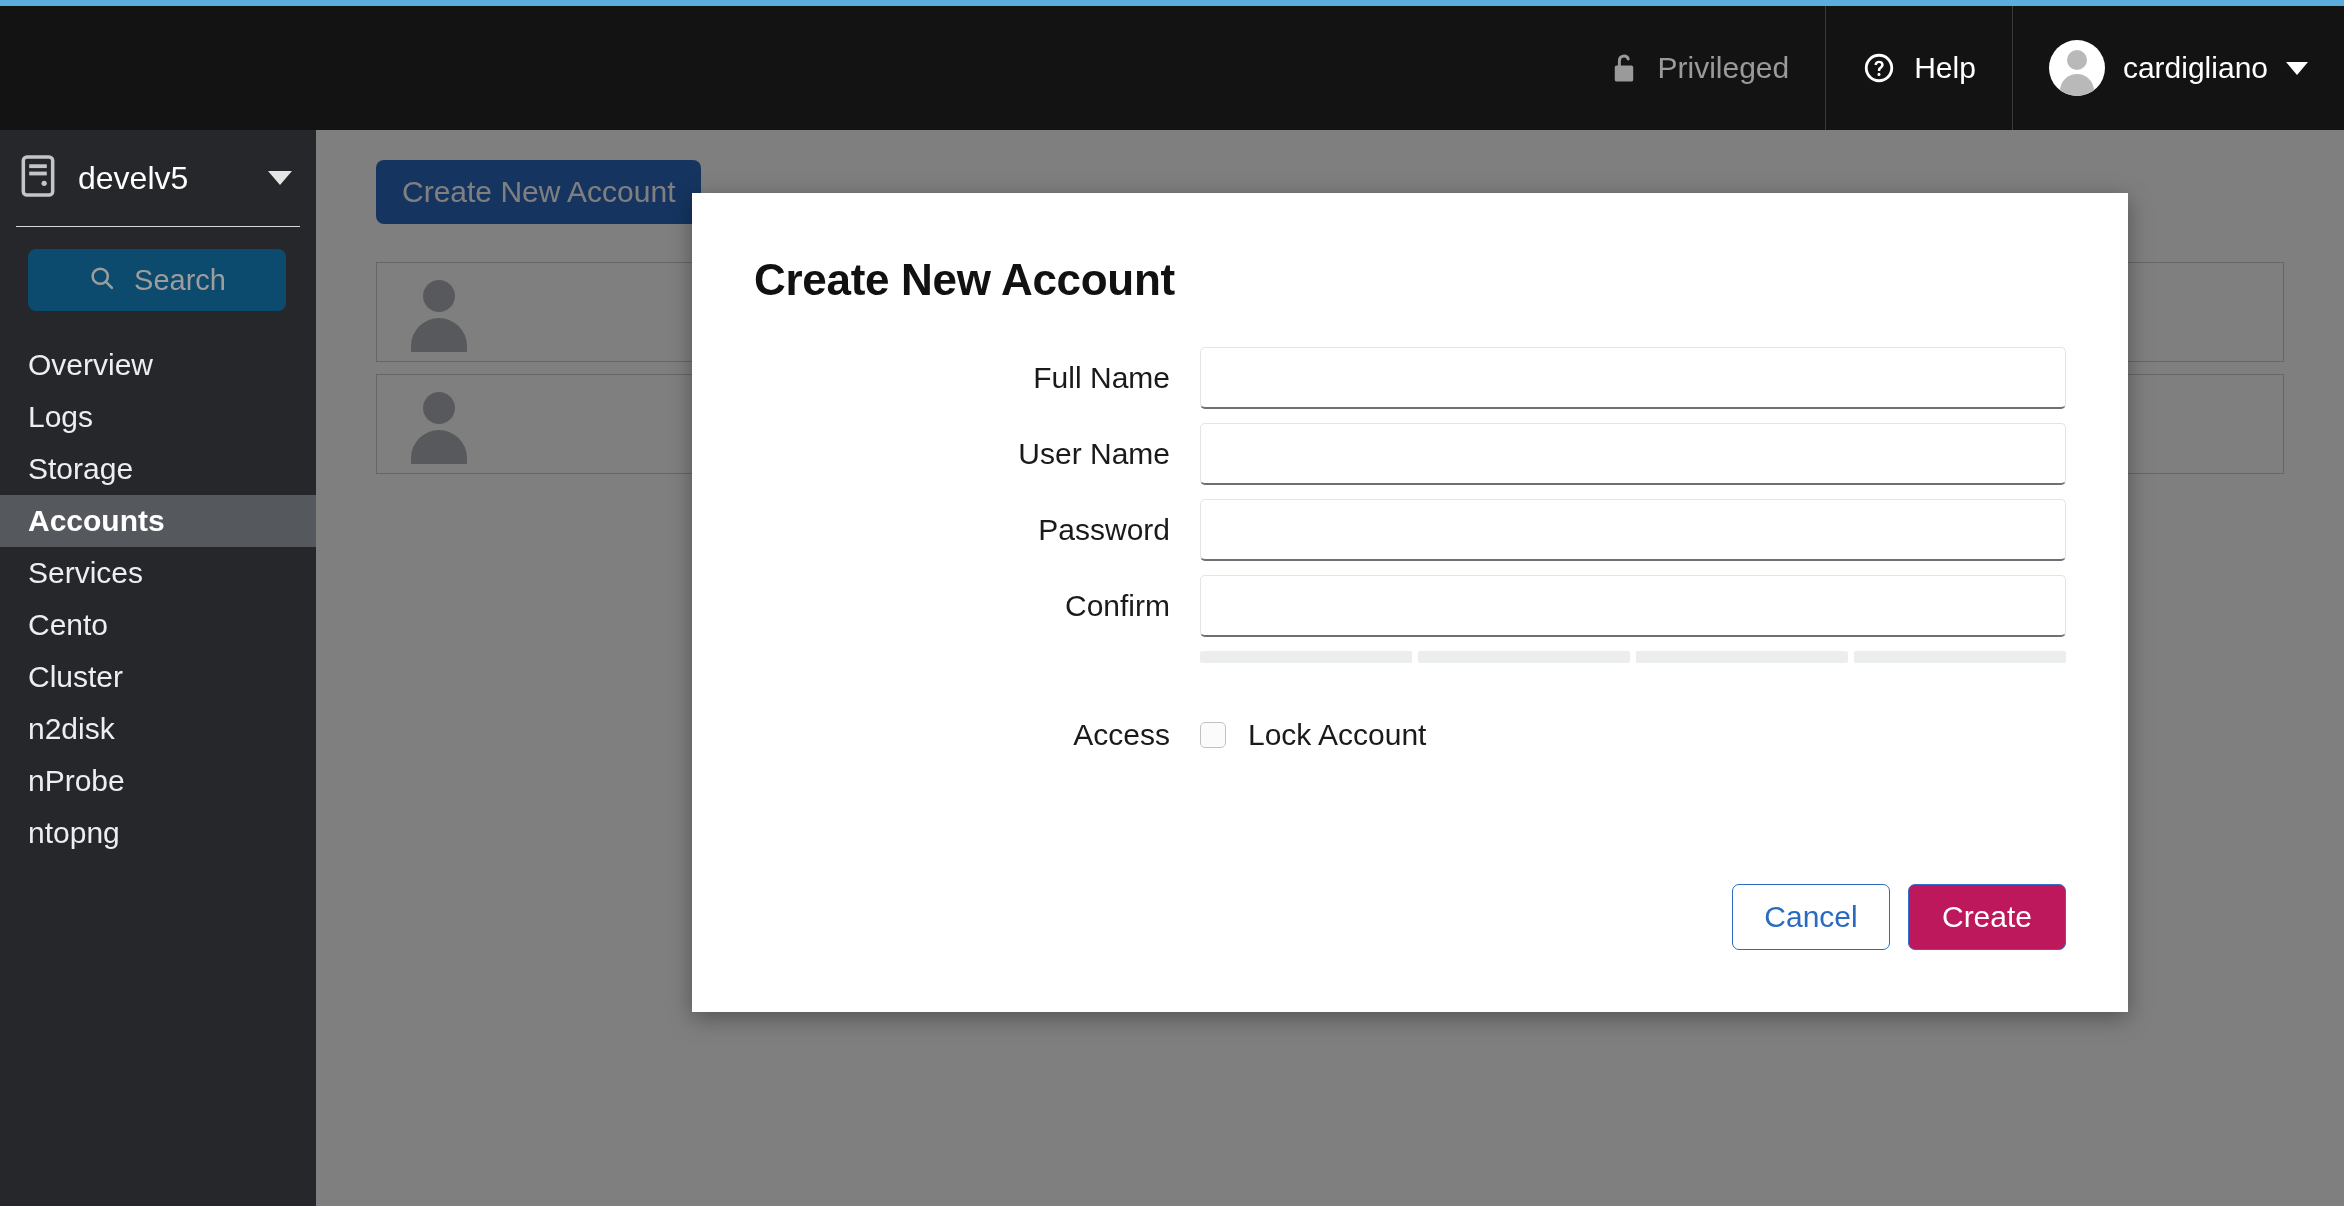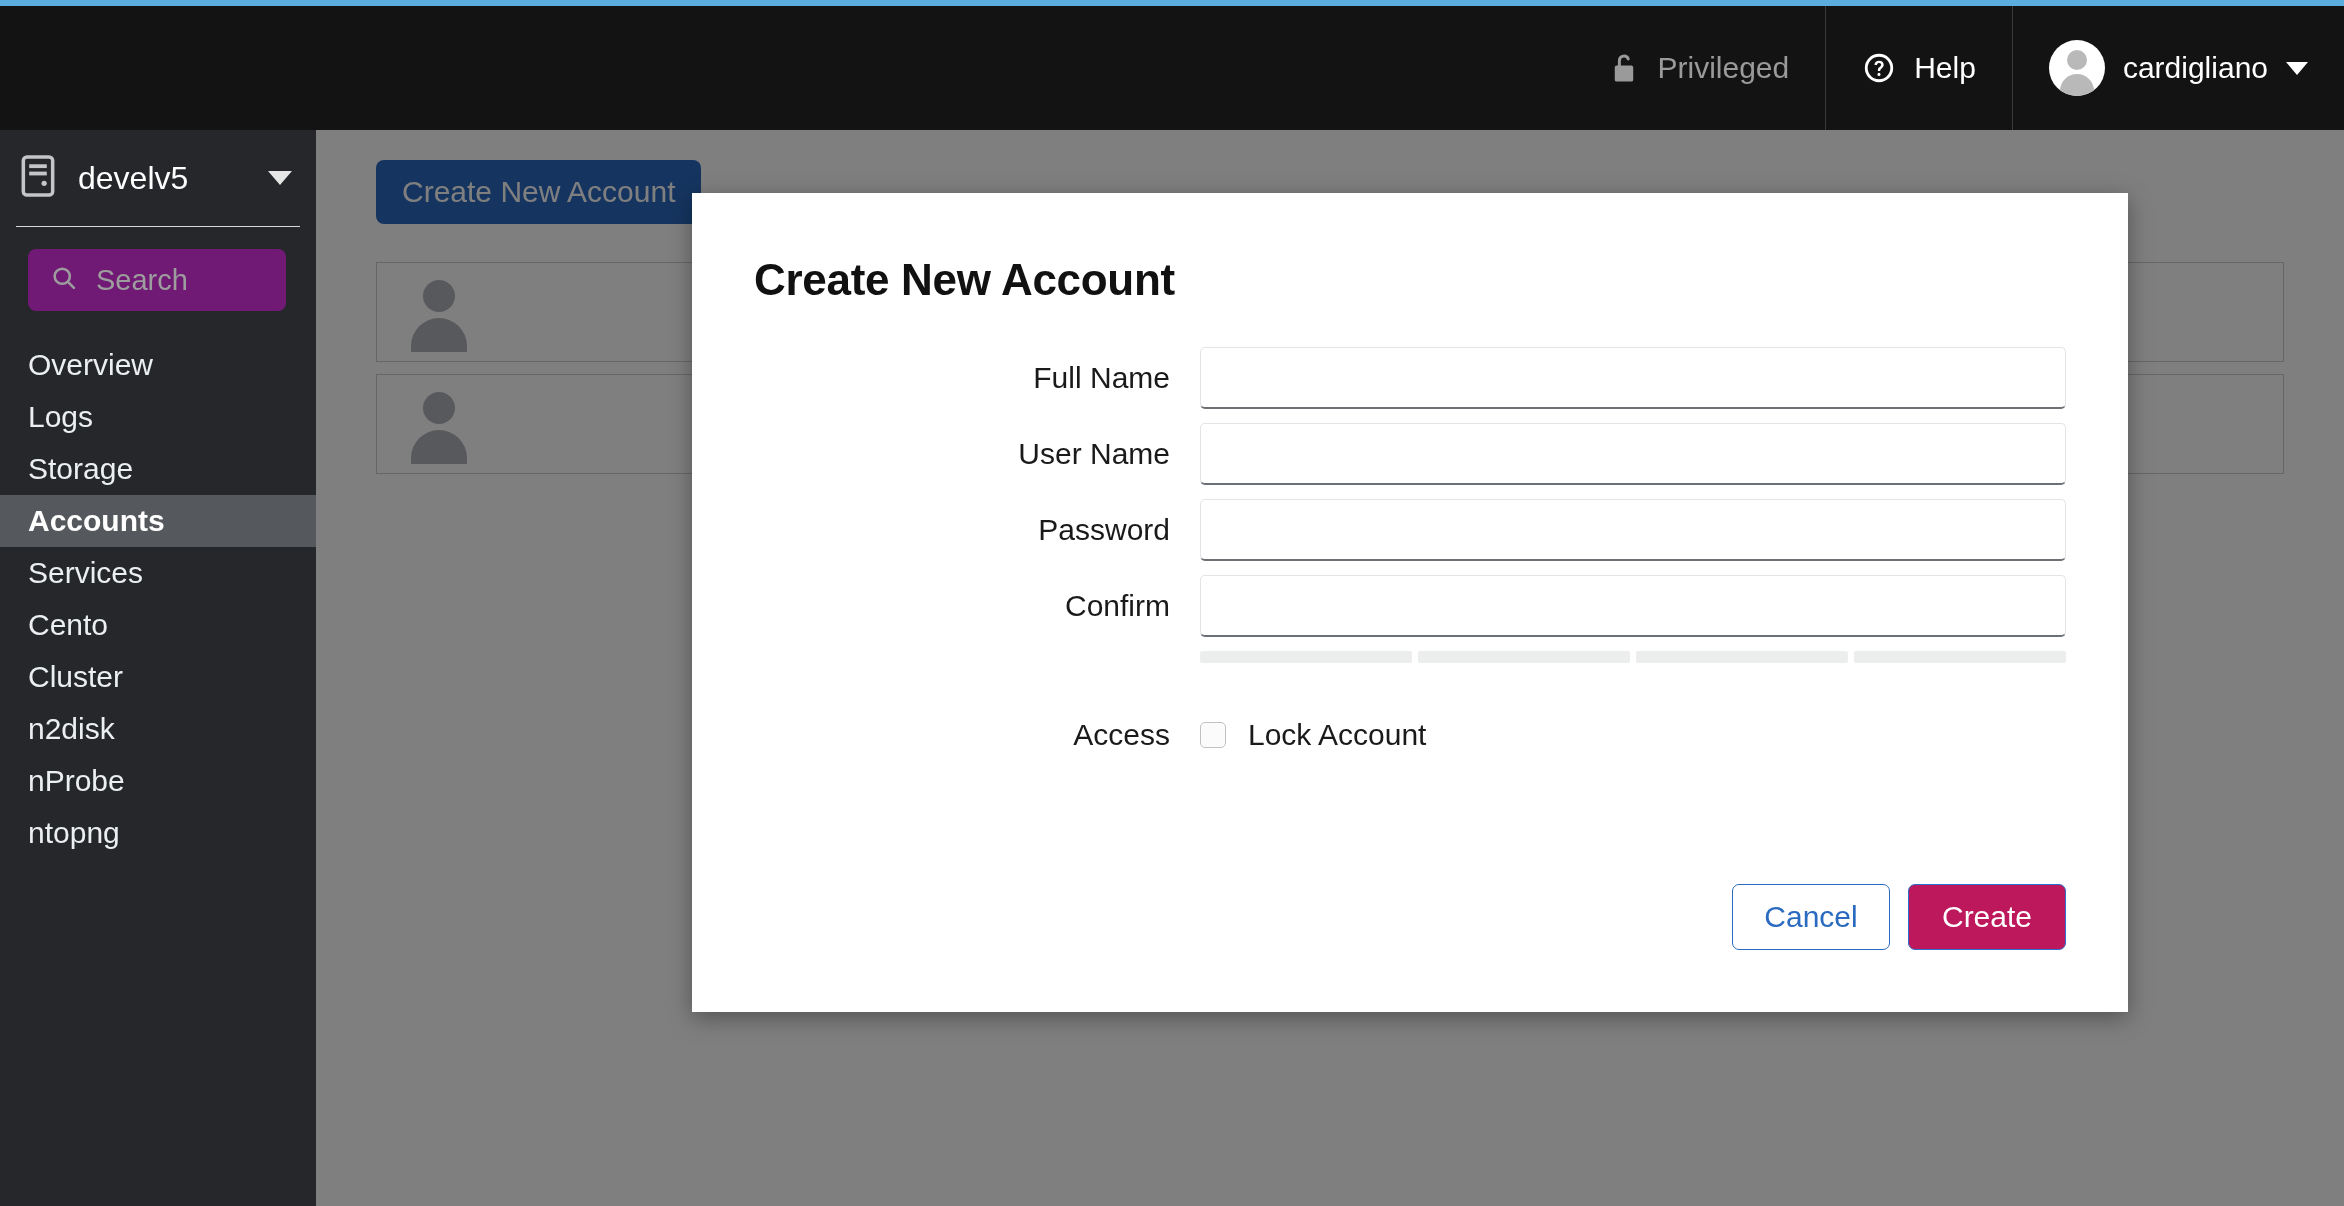--- a/index.html
+++ b/index.html
@@ -84,22 +84,23 @@
     border-top: 14px solid #e6e6e6;
   }
   .host-divider {
     height: 1px; background: #d7d7d7;
     margin: 0 16px;
   }
   .search-wrap { padding: 22px 30px 18px 28px; }
   .search-box {
     display: flex; align-items: center; gap: 18px;
     height: 62px; border-radius: 8px;
-    background: #701a75;
+    background: #0c4a6e;
     padding: 0 22px;
+    justify-content: center;
   }
   .search-placeholder { color: #9d9d9d; font-size: 29px; }
   .nav-list { margin-top: 10px; }
   .nav-item {
     height: 52px;
     display: flex; align-items: center;
     padding-left: 28px;
     color: #eceff1; font-size: 30px;
     margin-bottom: 0;
   }

